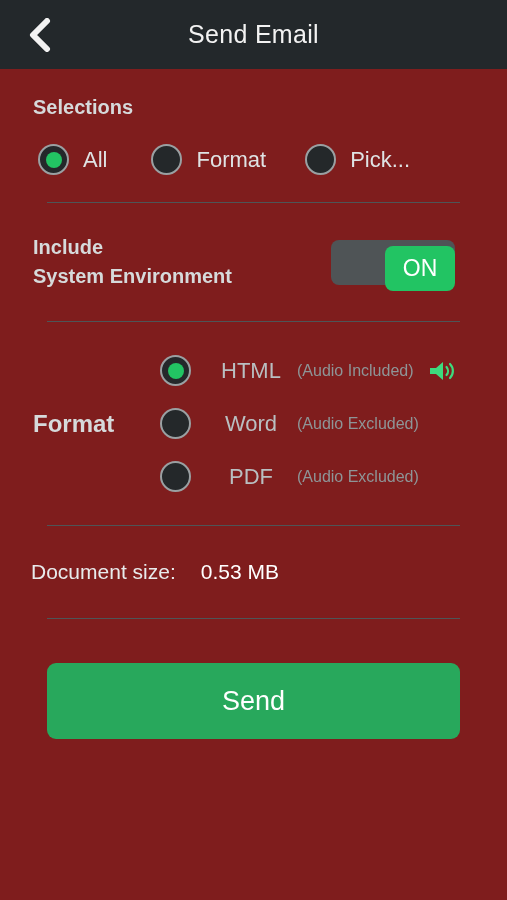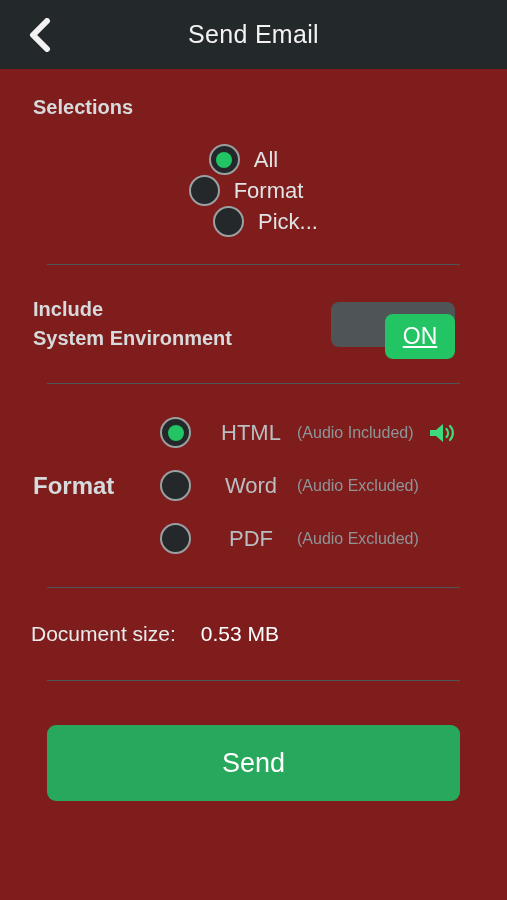--- a/index.html
+++ b/index.html
@@ -69,23 +69,22 @@
   .selections {
     padding: 27px 0 0 0;
   }
   .selections .section-label {
     margin-left: 33px;
     margin-bottom: 25px;
   }
   .radio-row-inline {
     display: flex;
     align-items: center;
-    padding-left: 24px;
+    padding-left: 38px;
     padding-bottom: 27px;
-    flex-direction: column;
   }
   .radio-opt {
     display: flex;
     align-items: center;
     cursor: pointer;
   }
   .radio-opt.gap-1 { margin-right: 44px; }
   .radio-opt.gap-2 { margin-right: 39px; }
 
   .radio {
@@ -131,31 +130,30 @@
     height: 45px;
     border-radius: 8px;
     background: #4f5456;
     position: relative;
     cursor: pointer;
     flex: 0 0 auto;
   }
   .toggle .knob {
     position: absolute;
     right: 0;
-    top: 12px;
+    top: 6px;
     width: 70px;
     height: 45px;
     border-radius: 8px;
     background: #22c463;
     display: flex;
     align-items: center;
     justify-content: center;
     color: #ffffff;
     font-size: 23px;
-    text-decoration: underline;
   }
 
   
   .format-block {
     display: flex;
     align-items: center;
     padding: 22px 0 22px 0;
   }
   .format-title {
     width: 160px;

